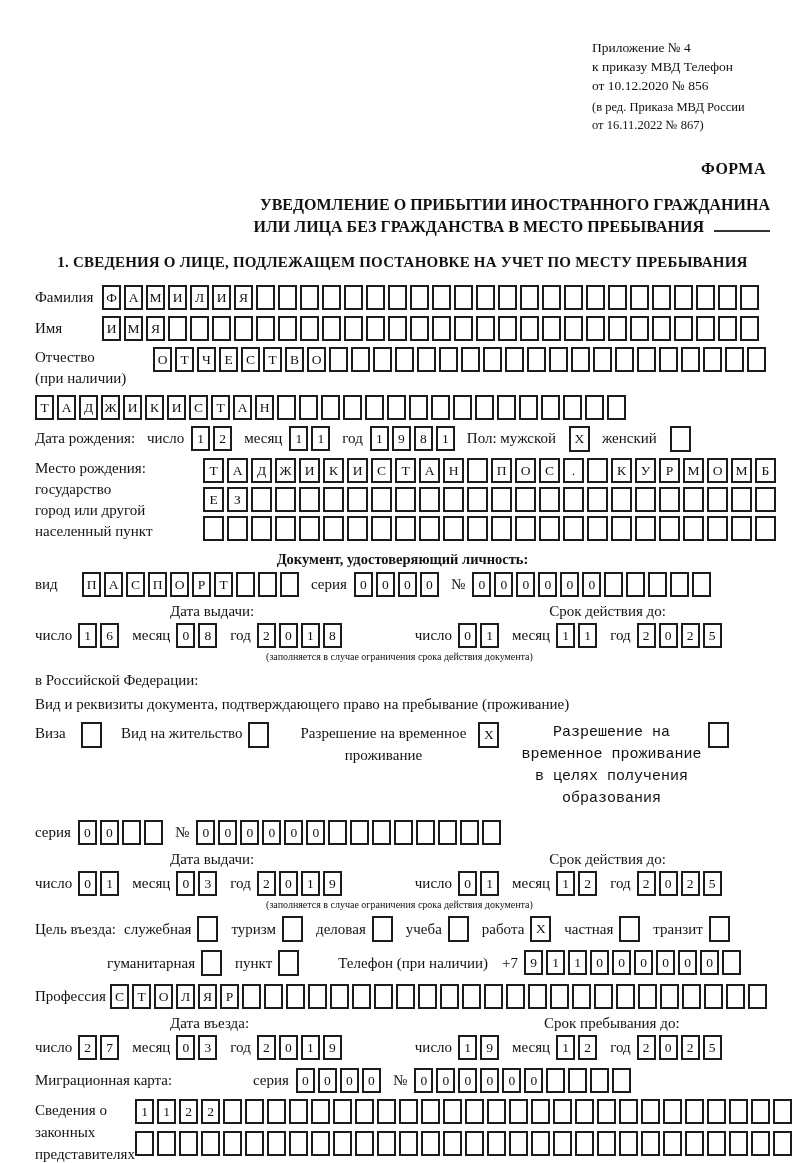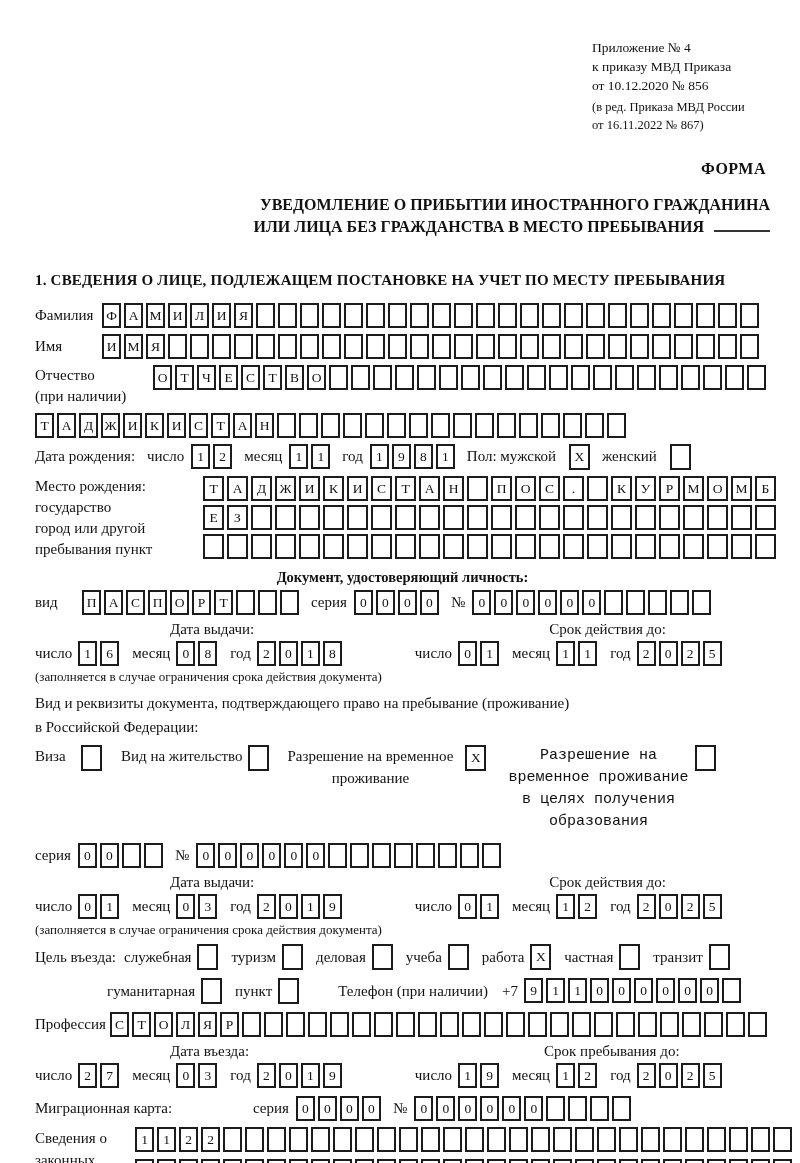--- a/index.html
+++ b/index.html
@@ -8,21 +8,21 @@
 
   
   .appendix{margin-left:auto;width:178px;font-size:13.5px;line-height:19px;}
   .appendix .small{font-size:12.5px;line-height:18px;}
   .appendix .small.first{margin-top:3px;}
   .forma{font-weight:bold;font-size:16px;text-align:right;margin:26px 4px 0 0;letter-spacing:.5px;}
 
   
   .title{margin-top:16px;text-align:right;font-weight:bold;font-size:16px;line-height:22px;}
   .title .uline{display:inline-block;width:56px;border-bottom:2px solid #333;margin-left:10px;vertical-align:baseline;}
-  .sect{margin-top:34px;margin-bottom:14px;font-weight:bold;font-size:15px;letter-spacing:.2px;}
+  .sect{margin-top:16px;margin-bottom:14px;font-weight:bold;font-size:15px;text-align:center;letter-spacing:.2px;}
 
   
   .frow{display:flex;align-items:flex-start;margin-bottom:6px;font-size:15px;}
   .flabel{flex:none;line-height:25px;}
   .flabel-block{flex:none;line-height:21px;}
   .w68{width:67px;} .w118{width:118px;} .w135{width:135px;} .w168{width:168px;}
   .w47{width:47px;} .w75{width:75px;} .w100{width:100px;} .w215{width:218px;}
   .sublabel{flex:none;line-height:25px;margin:0 7px 0 9px;}
   .sublabel.first{margin-left:0;}
 
@@ -43,49 +43,49 @@
 
   
   .date-head{display:flex;font-size:15px;margin-top:2px;}
   .dh-l{margin-left:135px;}
   .dh-r{margin-left:295px;}
   .date-line{display:flex;align-items:flex-start;margin-top:3px;font-size:15px;}
   .dgroup{display:flex;align-items:flex-start;}
   .dgroup .dlbl{line-height:25px;margin-right:6px;}
   .dgroup .dlbl.mid{margin-left:10px;}
   .dgroup.right{margin-left:70px;}
-  .note{font-size:13px;text-align:left;margin:3px 6px 6px 0;}
+  .note{font-size:10px;text-align:center;margin:3px 6px 6px 0;}
 
   .intro{font-size:15px;line-height:24px;margin-top:4px;}
 
   
   .opts{display:flex;align-items:flex-start;margin:6px 0 10px 0;font-size:15px;}
   .opt{display:flex;align-items:flex-start;}
   .opt-text{line-height:22px;}
   .opt-text.c{text-align:center;}
-  .opt1 .opt-text{width:40px;} .opt2{margin-left:16px;} .opt3{margin-left:9px;justify-content:space-between;}
+  .opt1 .opt-text{width:40px;} .opt2{margin-left:16px;} .opt3{margin-left:22px;justify-content:space-between;}
   .opt3 .opt-text{width:178px;} .opt4{margin-left:18px;font-family:Liberation Mono, monospace;} .opt4 .opt-text{width:182px;}
 
   
   .purpose{display:flex;align-items:flex-start;font-size:15px;margin-bottom:8px;}
   .purpose .p-item{display:flex;align-items:flex-start;margin-right:10px;}
   .purpose .p-item .opt-text{line-height:26px;}
   .purpose .plabel{margin-right:8px;line-height:26px;}
   .purpose2{margin-left:72px;}
   .phone-label{margin:0 14px 0 26px;line-height:26px;}
   .phone-prefix{margin-right:6px;line-height:26px;}
 </style>
 </head>
 <body>
 
 <div class="page">
 
   <div class="appendix">
     <div>Приложение № 4</div>
-    <div>к приказу МВД Приказа</div>
+    <div>к приказу МВД Телефон</div>
     <div>от 10.12.2020 № 856</div>
     <div class="small first">(в ред. Приказа МВД России</div>
     <div class="small">от 16.11.2022 № 867)</div>
   </div>
   <div class="forma">ФОРМА</div>
 
   <div class="title">
     <div>УВЕДОМЛЕНИЕ О ПРИБЫТИИ ИНОСТРАННОГО ГРАЖДАНИНА</div>
     <div><span>ИЛИ ЛИЦА БЕЗ ГРАЖДАНСТВА В МЕСТО ПРЕБЫВАНИЯ</span><span class="uline"></span></div>
   </div>
@@ -259,21 +259,21 @@
     <span class="cells checkbox">
         <span class="cell"></span>
       </span>
   </div>
 
   <div class="frow">
     <div class="flabel-block w168">
       <div>Место рождения:</div>
       <div>государство</div>
       <div>город или другой</div>
-      <div>пребывания пункт</div>
+      <div>населенный пункт</div>
     </div>
     <div class="rows-col">
       <div class="cells wide">
           <span class="cell">Т</span>
           <span class="cell">А</span>
           <span class="cell">Д</span>
           <span class="cell">Ж</span>
           <span class="cell">И</span>
           <span class="cell">К</span>
           <span class="cell">И</span>
@@ -428,22 +428,22 @@
           <span class="cell">2</span>
           <span class="cell">0</span>
           <span class="cell">2</span>
           <span class="cell">5</span>
         </span>
     </div>
   </div>
   <div class="note">(заполняется в случае ограничения срока действия документа)</div>
 
   <div class="intro">
+    <div>в Российской Федерации:</div>
     <div>Вид и реквизиты документа, подтверждающего право на пребывание (проживание)</div>
-    <div>в Российской Федерации:</div>
   </div>
   <div class="opts">
     <div class="opt opt1">
       <span class="opt-text">Виза</span>
       <span class="cells checkbox">
           <span class="cell"></span>
         </span>
     </div>
     <div class="opt opt2">
       <span class="opt-text">Вид на жительство</span>

